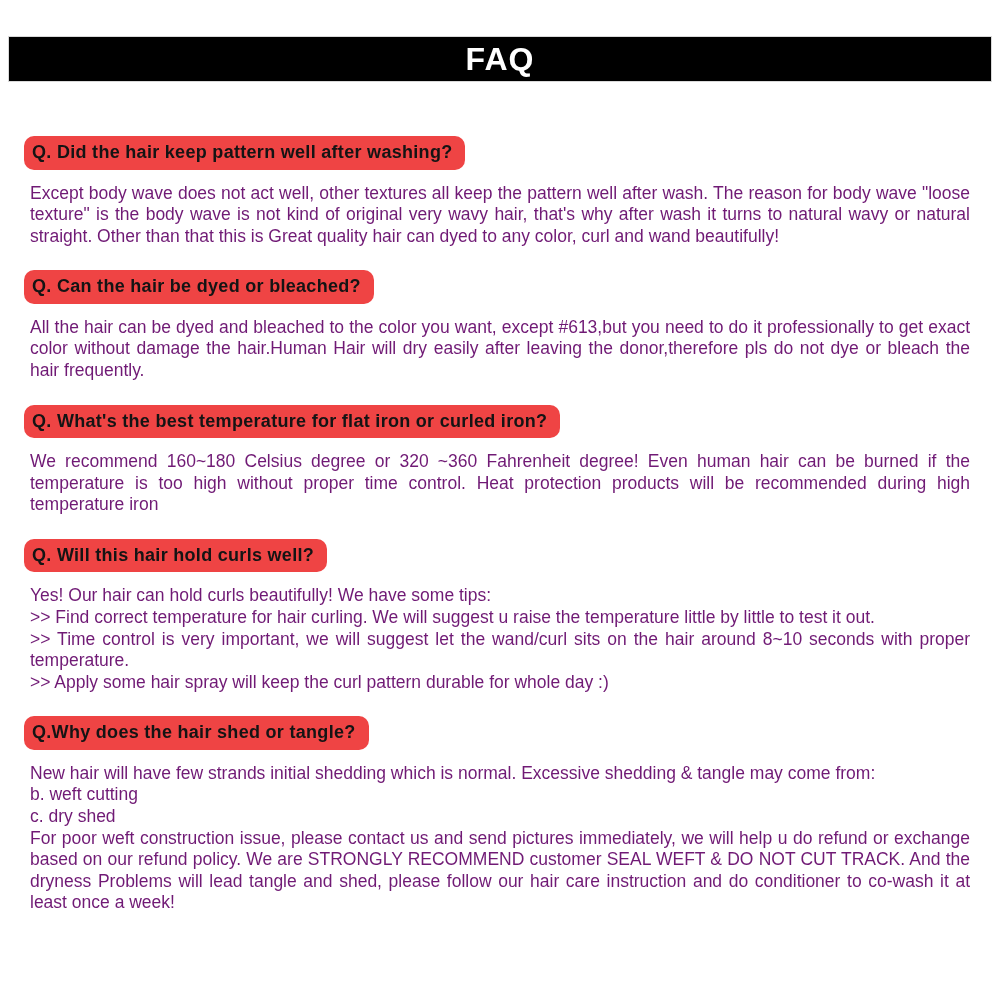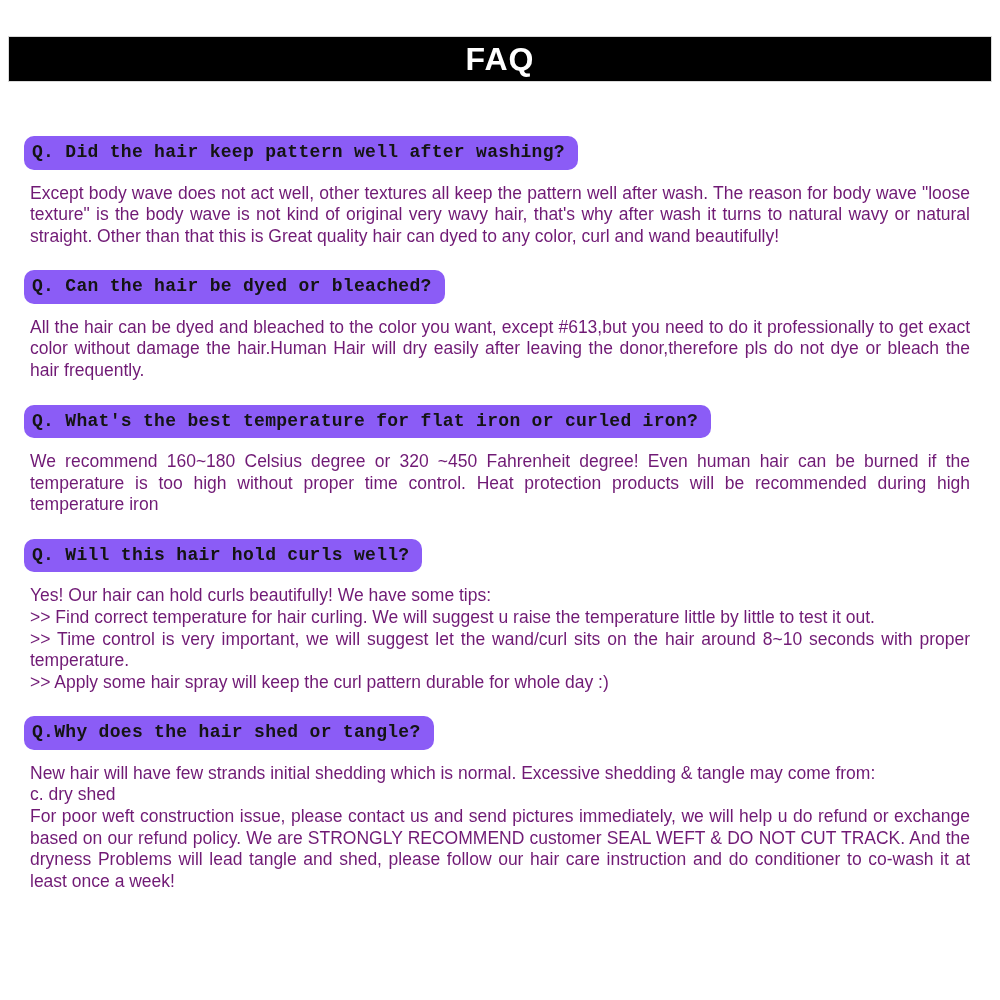--- a/index.html
+++ b/index.html
@@ -38,29 +38,28 @@
   }
   .qa-section {
     margin-top: 23px;
   }
   .qa-section.first {
     margin-top: 54px;
   }
   .question-pill {
     display: inline-block;
     margin-left: -6px;
-    background: #8b5cf6;
+    background: #ef4444;
     border-radius: 10px;
     padding: 5px 13px 6px 8px;
     font-size: 18px;
     font-weight: bold;
     letter-spacing: 0.3px;
     color: #141414;
     line-height: 1.25;
-    font-family: Liberation Mono, monospace;
   }
   .answer {
     margin-top: 13px;
     font-size: 17.5px;
     line-height: 21.6px;
     color: #701a75;
   }
   .answer .answer-line {
     text-align: justify;
   }
@@ -86,37 +85,38 @@
     <div class="qa-section">
       <div class="question-pill">Q. Can the hair be dyed or bleached?</div>
       <div class="answer">
           <div class="answer-line">All the hair can be dyed and bleached to the color you want, except #613,but you need to do it professionally to get exact color without damage the hair.Human Hair will dry easily after leaving the donor,therefore pls do not dye or bleach the hair frequently.</div>
         </div>
     </div>
 
     <div class="qa-section">
       <div class="question-pill">Q. What's the best temperature for flat iron or curled iron?</div>
       <div class="answer">
-          <div class="answer-line">We recommend 160~180 Celsius degree or 320 ~450 Fahrenheit degree! Even human hair can be burned if the temperature is too high without proper time control. Heat protection products will be recommended during high temperature iron</div>
+          <div class="answer-line">We recommend 160~180 Celsius degree or 320 ~360 Fahrenheit degree! Even human hair can be burned if the temperature is too high without proper time control. Heat protection products will be recommended during high temperature iron</div>
         </div>
     </div>
 
     <div class="qa-section">
       <div class="question-pill">Q. Will this hair hold curls well?</div>
       <div class="answer">
           <div class="answer-line">Yes! Our hair can hold curls beautifully! We have some tips:</div>
           <div class="answer-line">&gt;&gt; Find correct temperature for hair curling. We will suggest u raise the temperature little by little to test it out.</div>
           <div class="answer-line">&gt;&gt; Time control is very important, we will suggest let the wand/curl sits on the hair around 8~10 seconds with proper temperature.</div>
           <div class="answer-line">&gt;&gt; Apply some hair spray will keep the curl pattern durable for whole day :)</div>
         </div>
     </div>
 
     <div class="qa-section">
       <div class="question-pill">Q.Why does the hair shed or tangle?</div>
       <div class="answer">
           <div class="answer-line">New hair will have few strands initial shedding which is normal. Excessive shedding &amp; tangle may come from:</div>
+          <div class="answer-line">b. weft cutting</div>
           <div class="answer-line">c. dry shed</div>
           <div class="answer-line">For poor weft construction issue, please contact us and send pictures immediately, we will help u do refund or exchange based on our refund policy. We are STRONGLY RECOMMEND customer SEAL WEFT &amp; DO NOT CUT TRACK. And the dryness Problems will lead tangle and shed, please follow our hair care instruction and do conditioner to co-wash it at least once a week!</div>
         </div>
     </div>
 
   </div>
 </div>
 
 </body></html>

